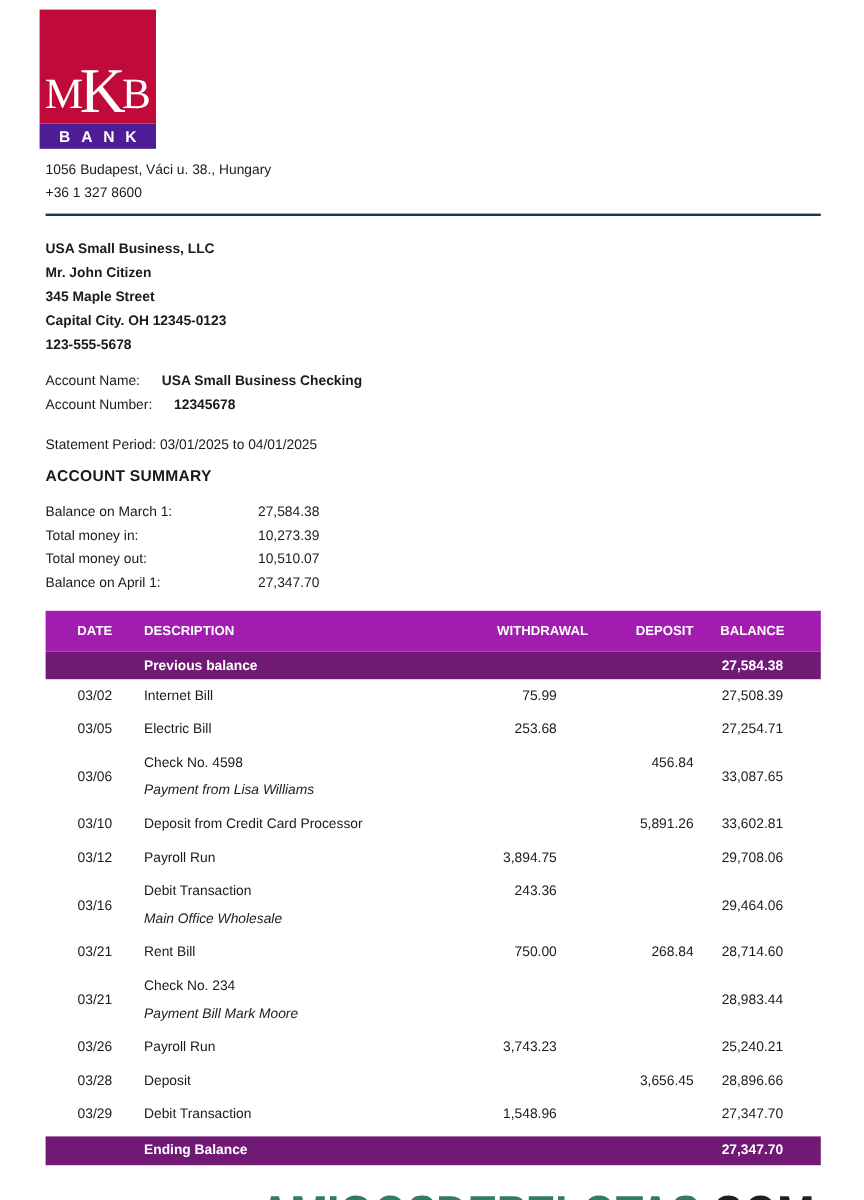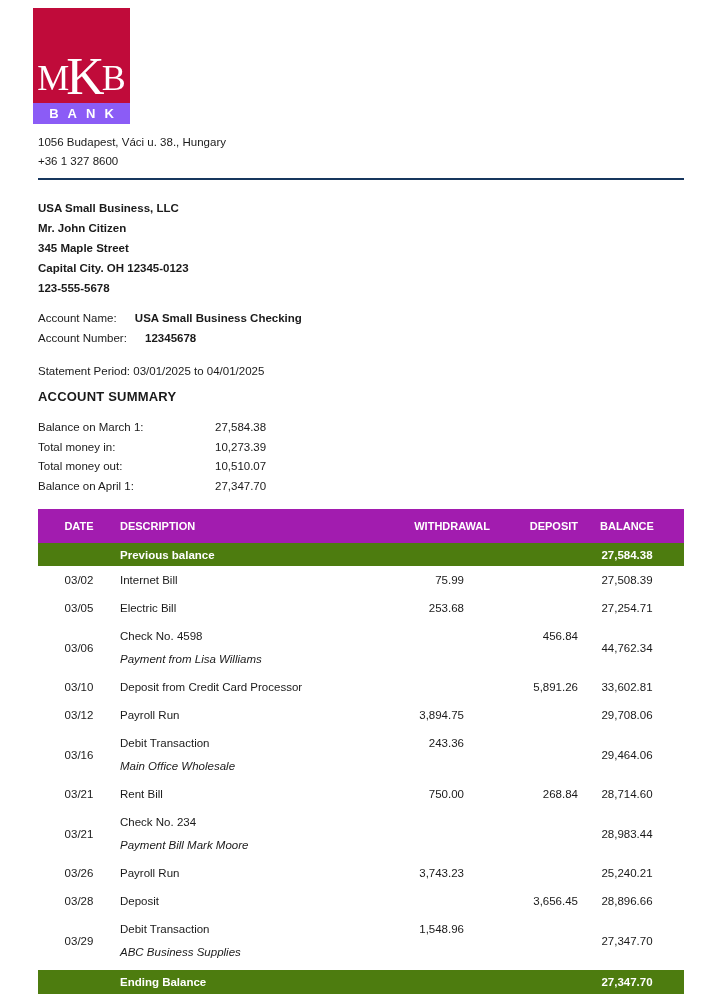--- a/index.html
+++ b/index.html
@@ -18,21 +18,21 @@
     display: flex; justify-content: center; align-items: flex-end;
     padding-bottom: 7px;
   }
   .logo-red span {
     font-family: "Liberation Serif", "DejaVu Serif", serif;
     color: #ffffff; line-height: 1;
   }
   .logo-m, .logo-b { font-size: 36px; }
   .logo-k { font-size: 53px; margin: 0 -3px -7px -3px; }
   .logo-bank {
-    height: 21px; background: #8b5cf6; color: #ffffff;
+    height: 21px; background: #4c1d95; color: #ffffff;
     font-size: 13px; font-weight: bold; line-height: 21px;
     text-align: center; letter-spacing: 9px; padding-left: 9px;
   }
 
   
   .bank-address { margin-top: 9px; font-size: 11.5px; line-height: 19px; }
 
   .divider { border: none; border-top: 2px solid #17365d; margin-top: 7px; }
 
   
@@ -50,21 +50,21 @@
   .summary-row { display: grid; grid-template-columns: 177px auto; font-size: 11.5px; line-height: 19.5px; }
 
   
   .txn { margin-top: 13px; }
   .tgrid { display: grid; grid-template-columns: 82px 185px 185px 88px 108px; }
   .t-head {
     background: #a21caf; height: 34px; align-items: center;
     color: #ffffff; font-weight: bold; font-size: 11px;
   }
   .t-bar {
-    background: #4d7c0f; height: 23px; align-items: center;
+    background: #701a75; height: 23px; align-items: center;
     color: #ffffff; font-weight: bold; font-size: 11.5px;
   }
   .t-bar.ending { height: 24px; margin-top: 4px; }
   .c-date { text-align: center; }
   .c-w, .c-dep, .c-bal { text-align: right; }
   .c-bal { padding-right: 10px; text-align: center; }
   .t-row { font-size: 11.5px; padding: 6px 0; align-items: center; color: #1a1a1a; }
   .t-row .c-desc { align-self: center; white-space: nowrap; line-height: 16px; }
   .t-row .c-w, .t-row .c-dep { align-self: start; line-height: 16px; }
   .t-row .c-w { padding-right: 26px; }
@@ -178,21 +178,21 @@
   </div>
 
   <div class="tgrid t-row">
     <div class="c-date">03/06</div>
     <div class="c-desc">
       <div class="line1">Check No. 4598</div>
       <div class="line2">Payment from Lisa Williams</div>
     </div>
     <div class="c-w"></div>
     <div class="c-dep">456.84</div>
-    <div class="c-bal">44,762.34</div>
+    <div class="c-bal">33,087.65</div>
   </div>
 
   <div class="tgrid t-row">
     <div class="c-date">03/10</div>
     <div class="c-desc">
       <div class="line1">Deposit from Credit Card Processor</div>
 
     </div>
     <div class="c-w"></div>
     <div class="c-dep">5,891.26</div>
@@ -262,21 +262,20 @@
     </div>
     <div class="c-w"></div>
     <div class="c-dep">3,656.45</div>
     <div class="c-bal">28,896.66</div>
   </div>
 
   <div class="tgrid t-row">
     <div class="c-date">03/29</div>
     <div class="c-desc">
       <div class="line1">Debit Transaction</div>
-      <div class="line2">ABC Business Supplies</div>
     </div>
     <div class="c-w">1,548.96</div>
     <div class="c-dep"></div>
     <div class="c-bal">27,347.70</div>
   </div>
 </div>
 
     <div class="tgrid t-bar ending">
       <div class="c-date"></div>
       <div class="c-desc">Ending Balance</div>

